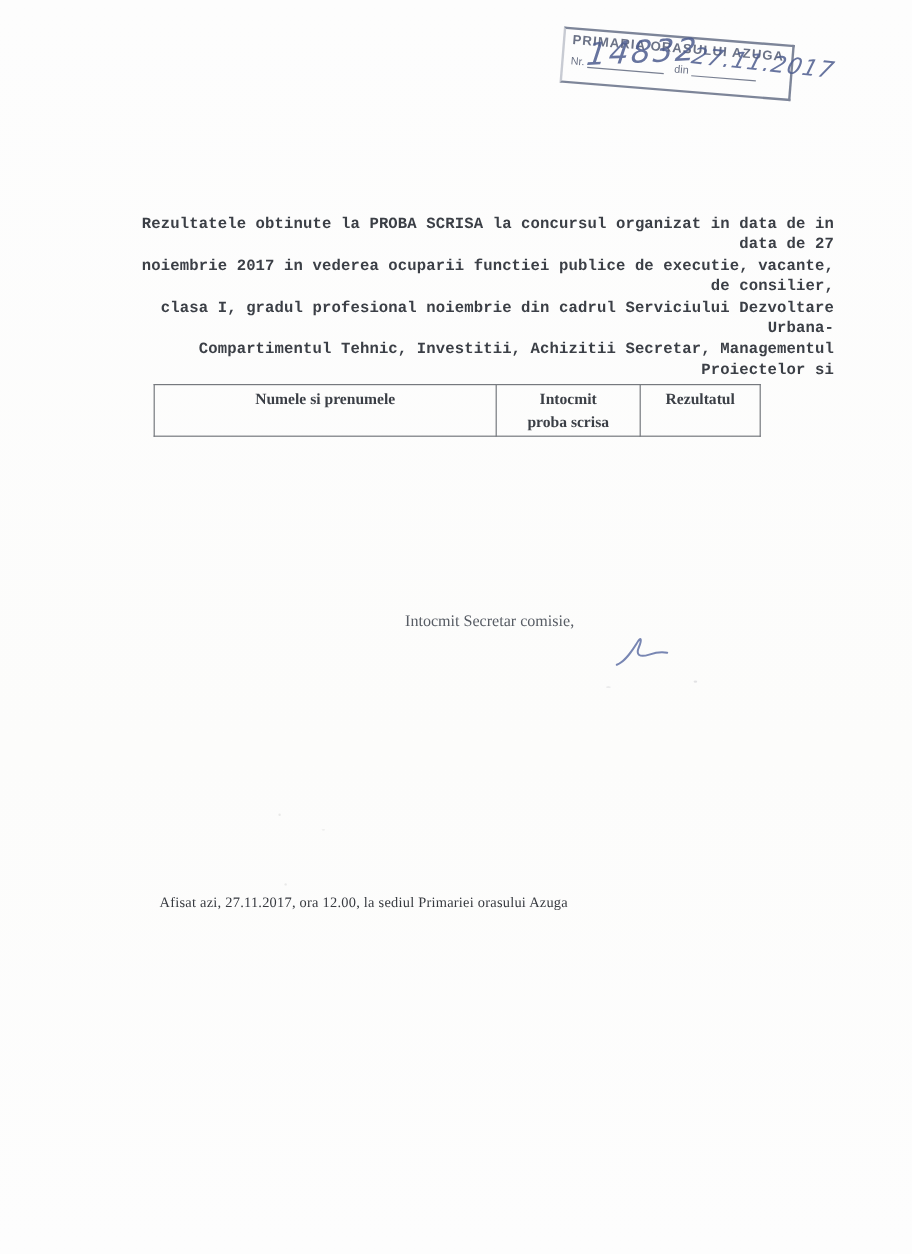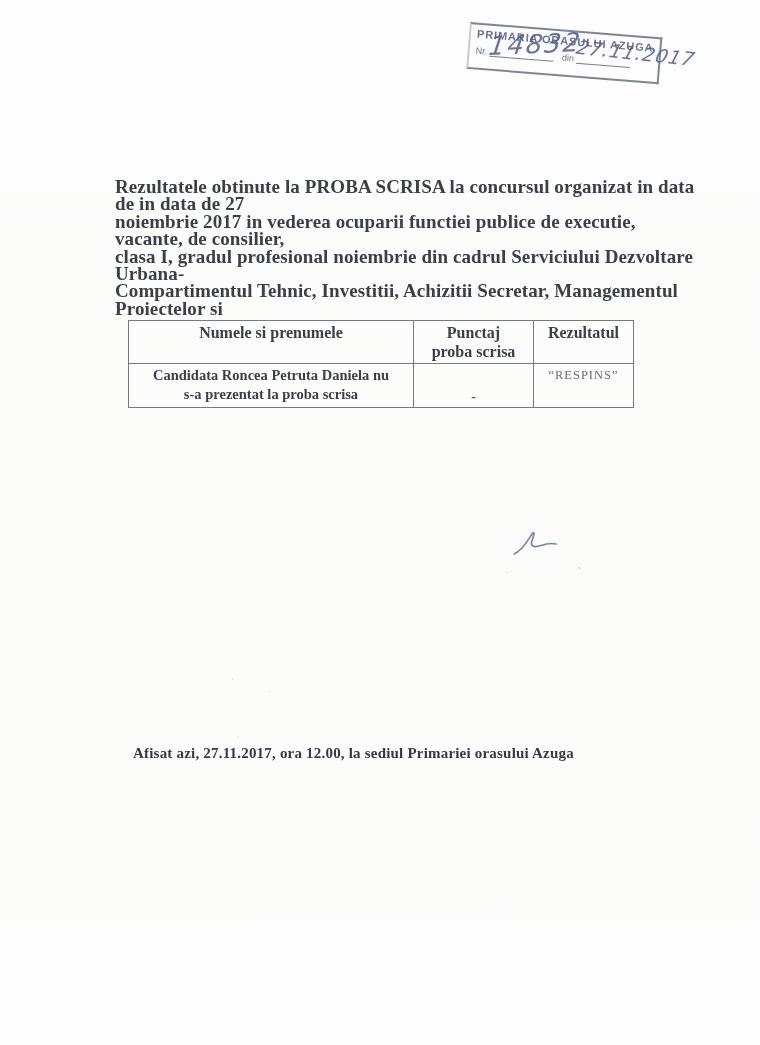--- a/index.html
+++ b/index.html
@@ -71,42 +71,43 @@
     transform-origin: left top;
     opacity: 0.85;
     white-space: nowrap;
   }
 
   
   .doc-title {
     position: absolute;
     left: 115px; top: 178px;
     width: 580px;
-    text-align: left;
-    font-weight: bold;
-    font-size: 19px;
+    text-align: right;
+    font-weight: bold;
+    font-size: 13px;
     line-height: 17.4px;
     color: #3b3f46;
     letter-spacing: 0.1px;
+    font-family: Liberation Mono, monospace;
   }
 
   
   .results-table {
     position: absolute;
     left: 128px; top: 320px;
     width: 505px;
     border-collapse: collapse;
     table-layout: fixed;
     color: #3b3f46;
   }
   .results-table td { border: 1px solid #76797e; overflow: hidden; }
   .th-cell {
     height: 38px;
     font-weight: bold;
-    font-size: 16px;
+    font-size: 13px;
     line-height: 18.5px;
     text-align: center;
     vertical-align: top;
     padding-top: 3px;
   }
   .cell-name {
     height: 40px;
     font-weight: bold;
     font-size: 14.5px;
     line-height: 19px;
@@ -145,22 +146,22 @@
   .sig-scribble {
     position: absolute;
     left: 511px; top: 530px;
     width: 48px; height: 30px;
   }
 
   
   .footer-line {
     position: absolute;
     left: 133px; top: 745px;
-    font-weight: bold;
-    font-size: 15px;
+    font-weight: normal;
+    font-size: 12px;
     letter-spacing: 0.2px;
     color: #36393f;
     white-space: nowrap;
   }
 
   
   .speck {
     position: absolute;
     width: 2px; height: 2px;
     border-radius: 50%;
@@ -199,37 +200,30 @@
   <table class="results-table">
     <colgroup>
       <col style="width:285px">
       <col style="width:120px">
       <col style="width:100px">
     </colgroup>
     <tbody>
       <tr>
         <td class="th-cell">Numele si prenumele</td>
         <td class="th-cell two-line">
-          <span>Punctaj</span>
+          <span>Intocmit</span>
           <span>proba scrisa</span>
         </td>
         <td class="th-cell">Rezultatul</td>
       </tr>
-      <tr>
-        <td class="cell-name two-line">
-          <span>Candidata Roncea Petruta Daniela nu</span>
-          <span>s-a prezentat la proba scrisa</span>
-        </td>
-        <td class="cell-score">-</td>
-        <td class="cell-result">“RESPINS”</td>
-      </tr>
     </tbody>
   </table>
 
   <div class="sig-block">
+    <div>Intocmit Secretar comisie,</div>
   </div>
   <svg class="sig-scribble" viewBox="0 0 48 30">
     <path d="M3 24 C11 21 17 10 21 4 C23 1 24 3 21.5 9 C18.5 16 22 18 30 15.5 C36 13.5 41 13 45 14" fill="none" stroke="#5668a0" stroke-width="1.7" stroke-linecap="round" opacity="0.8"></path>
   </svg>
 
   <div class="footer-line">Afisat azi, 27.11.2017, ora 12.00, la sediul Primariei orasului Azuga</div>
 
   <div class="speck s1"></div>
   <div class="speck s2"></div>
   <div class="speck s3"></div>

